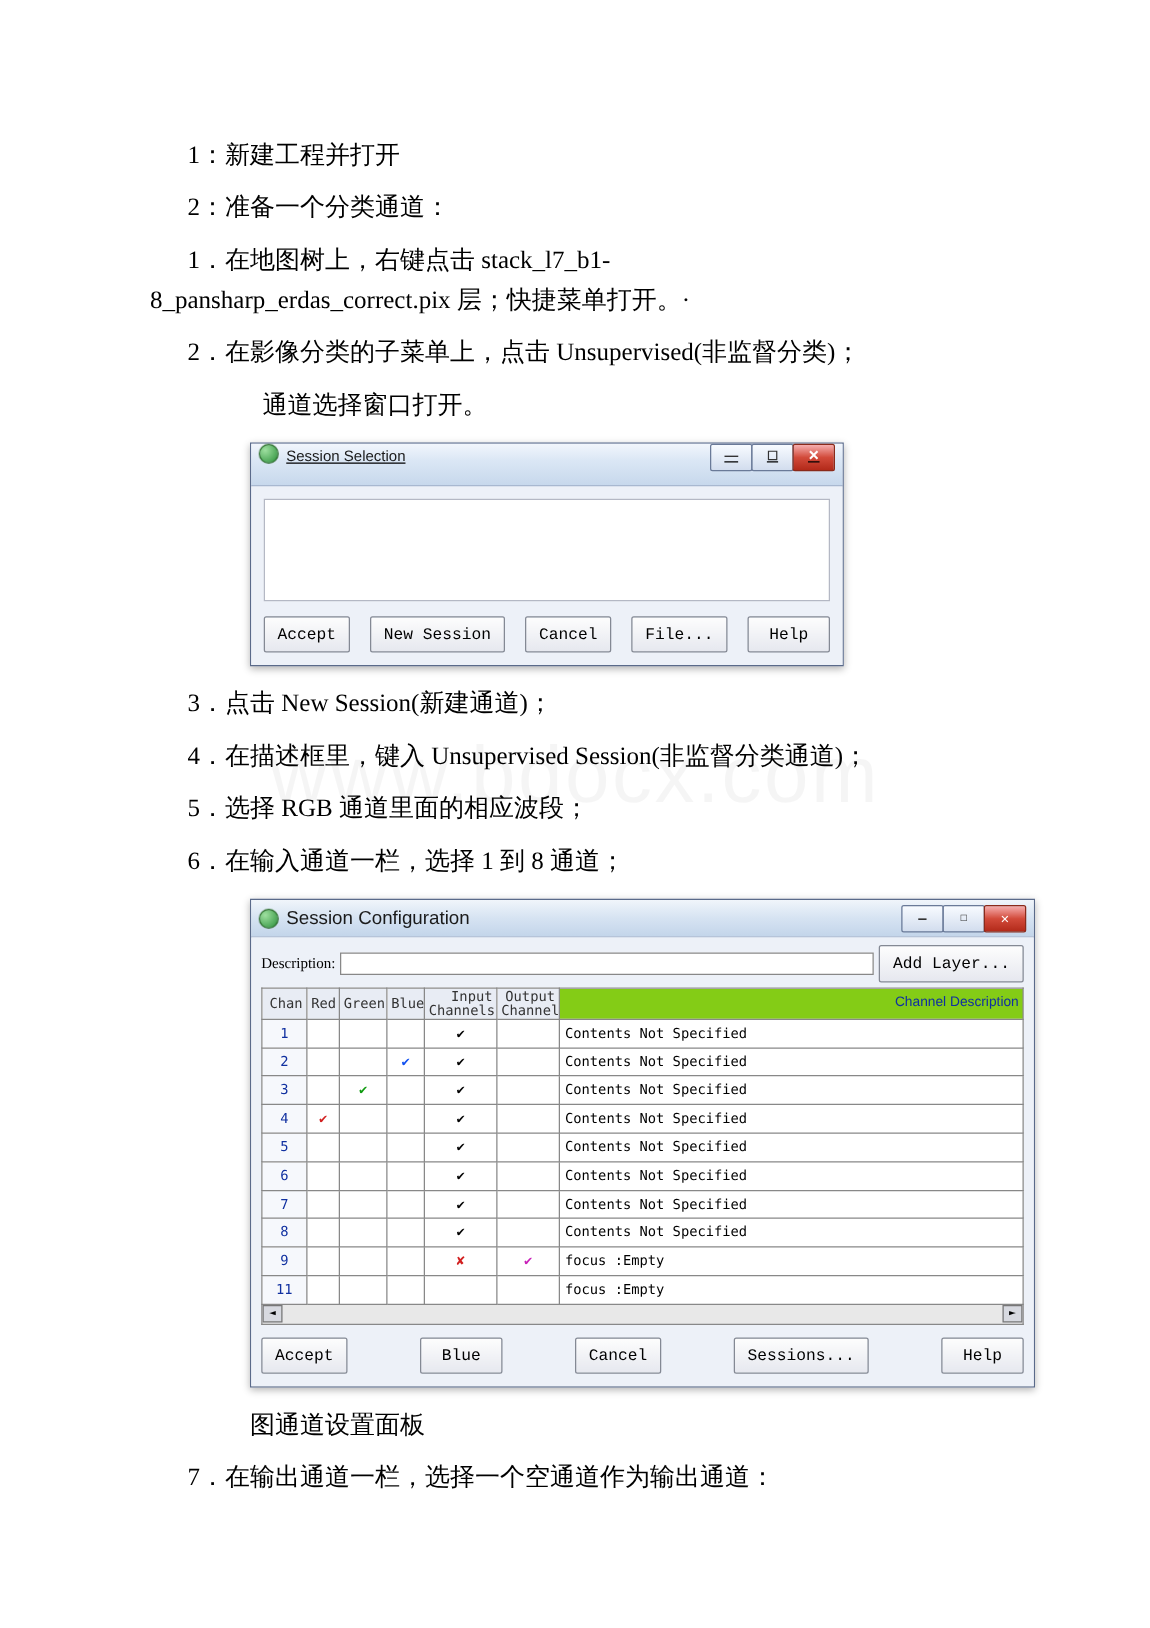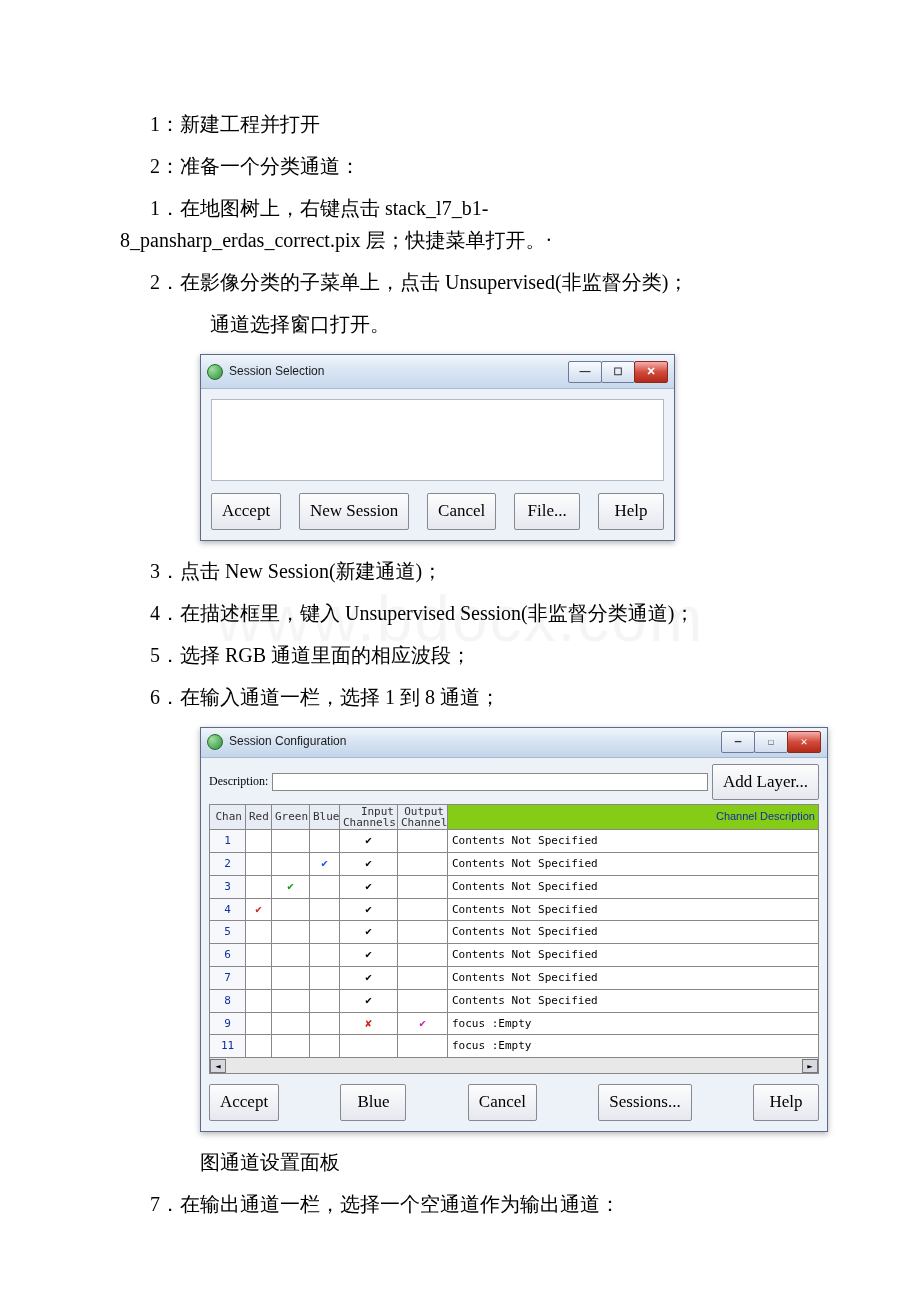--- a/index.html
+++ b/index.html
@@ -27,23 +27,23 @@
       background: #edf1f8;
       font-family: Tahoma, Arial, sans-serif;
       font-size: 12px;
       box-shadow: 0 2px 6px rgba(0,0,0,0.3);
     }
     .w1-title {
       height: 34px;
       background: linear-gradient(to bottom, #f2f6fc 0%, #dbe7f5 40%, #c7d8ec 100%);
       border-bottom: 1px solid #a8b8d0;
       display: flex;
-      align-items: center;
       padding: 0 6px;
       position: relative;
+      text-decoration: underline;
     }
     .w1-title .title-text { color: #1a1a1a; }
     .winbtns { margin-left: auto; display: flex; gap: 0; }
     .winbtn {
       width: 34px; height: 22px;
       border: 1px solid #6a7a98;
       background: linear-gradient(to bottom,#f8fbff,#d2ddee);
       display: flex; align-items:center; justify-content:center;
       font-size: 11px; font-weight: bold;
       border-radius: 2px;
@@ -56,22 +56,22 @@
       border-color:#8a2a1a; color:#fff;
     }
     .winbtn.close::before { content:"✕"; font-size:11px; color:#fff; }
     .w1-body { background:#edf1f8; padding: 10px; }
     .w1-blank {
       background:#ffffff; border:1px solid #b4b8c4; height: 82px;
       margin-bottom: 12px;
     }
     .w1-btnrow { display:flex; gap:10px; justify-content:space-between; }
     .btn3d {
-      font-family: Liberation Serif, serif;
-      font-size: 17px;
+      font-family: Liberation Mono, monospace;
+      font-size: 13px;
       background: linear-gradient(to bottom,#fdfdfd,#e6e8ef);
       border:1px solid #848994;
       border-radius:2px;
       padding: 2px 10px;
       min-width: 66px;
       text-align:center;
       color:#000;
     }
     
     .w2 {
@@ -81,21 +81,21 @@
       font-family: "SimSun","宋体",monospace;
       font-size:12px;
       box-shadow:0 2px 6px rgba(0,0,0,0.3);
     }
     .w2-title {
       height: 30px;
       background: linear-gradient(to bottom,#f0f5fb,#d6e3f2,#c3d5ea);
       border-bottom:1px solid #a8b8d0;
       display:flex; align-items:center; padding:0 6px;
     }
-    .w2-title .title-text { font-family: Tahoma, Arial, sans-serif; font-size:12px; color:#1a1a1a; }
+    .w2-title .title-text { font-family: Tahoma, Arial, sans-serif; font-size:15px; color:#1a1a1a; }
     .w2-body { padding:6px 8px 10px 8px; background:#edf1f8; }
     .desc-row { display:flex; align-items:center; margin-bottom:4px; gap:4px; }
     .desc-row label { font-family:Liberation Serif, serif; font-size:12px; }
     .desc-row input {
       flex:1; height:18px; border:1px solid #888; background:#fff; font-size:12px; padding:0 2px;
     }
     table.cfg {
       width:100%; border-collapse:collapse; background:#fff;
       border:1px solid #888; table-layout: fixed;
     }

